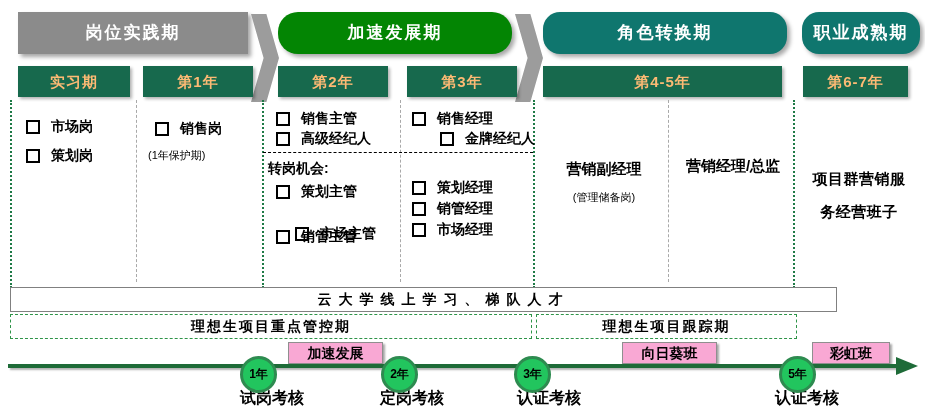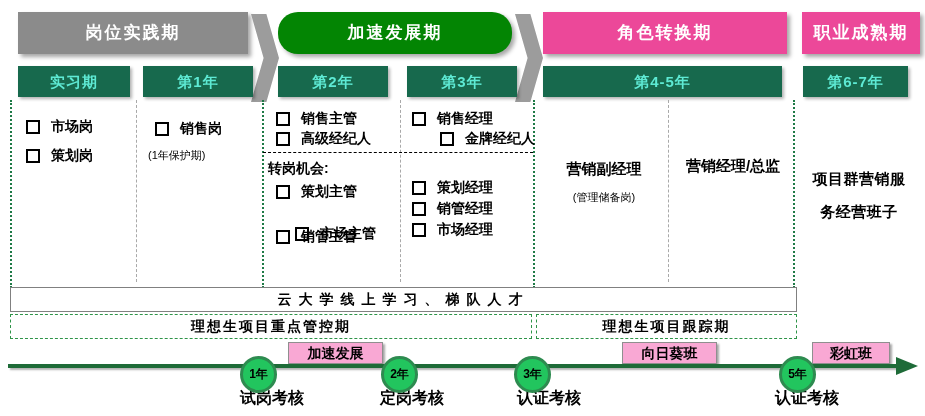--- a/index.html
+++ b/index.html
@@ -8,49 +8,49 @@
     font-family:"Liberation Sans",sans-serif;color:#000;
   }
   
   .hdr{
     position:absolute;top:12px;height:42px;line-height:42px;text-align:center;
     color:#fff;font-size:17px;font-weight:bold;letter-spacing:2px;
     box-shadow:3px 3px 4px rgba(0,0,0,0.35);
   }
   .hdr.gray{background:#8b8b8b;}
   .hdr.bright{background:#038503;}
-  .hdr.dark{background:#ec4899;}
+  .hdr.dark{background:#0f766e;border-radius:17px;}
   
   .chev{
     position:absolute;top:14px;width:28px;height:88px;background:#9c9c9c;
     clip-path:polygon(0 0,55% 0,100% 50%,55% 100%,0 100%,45% 50%);
   }
   
   .yr{
     position:absolute;top:66px;height:31px;line-height:31px;text-align:center;
-    background:#17694d;color:#5eead4;font-size:15px;font-weight:bold;letter-spacing:1px;
+    background:#17694d;color:#fdba74;font-size:15px;font-weight:bold;letter-spacing:1px;
     box-shadow:2px 2px 3px rgba(0,0,0,0.3);
   }
   
   .vdot{position:absolute;top:100px;height:188px;width:0;border-left:2px dotted #1e7a46;}
   .vdash{position:absolute;top:100px;height:182px;width:0;border-left:1px dashed #a9a9a9;}
   .hdash{position:absolute;left:263px;top:152px;width:270px;height:0;border-top:1px dashed #000;}
   
   .item{position:absolute;display:flex;align-items:center;font-size:14px;font-weight:bold;white-space:nowrap;}
   .cb{display:inline-block;width:10px;height:10px;border:2px solid #000;margin-right:11px;flex:0 0 auto;}
   .note{position:absolute;font-size:11px;font-weight:normal;white-space:nowrap;}
   .subhead{position:absolute;font-size:14px;font-weight:bold;white-space:nowrap;}
   .role{position:absolute;font-size:15px;font-weight:bold;text-align:center;white-space:nowrap;}
   .wraprole{position:absolute;font-size:15px;font-weight:bold;text-align:center;line-height:33px;letter-spacing:0.5px;}
   
   .band{
     position:absolute;height:23px;line-height:23px;text-align:center;
     font-size:14px;font-weight:bold;background:#fff;
   }
-  .band.solid{border:1px solid #808080;letter-spacing:7px;}
+  .band.solid{border:1px solid #808080;letter-spacing:7px;padding-left:40px;}
   .band.dashedg{border:1px dashed #2e9448;letter-spacing:2px;}
   
   .prog{
     position:absolute;top:342px;height:20px;line-height:20px;text-align:center;
     background:#f9a8d4;border:1px solid #8f8f8f;font-size:14px;font-weight:bold;
     box-shadow:2px 2px 2px rgba(0,0,0,0.35);
   }
   
   .tline{position:absolute;left:8px;top:364px;width:894px;height:4px;background:#1e6b38;box-shadow:2px 2px 2px rgba(0,0,0,0.3);}
   .tarrow{position:absolute;left:896px;top:357px;width:0;height:0;

